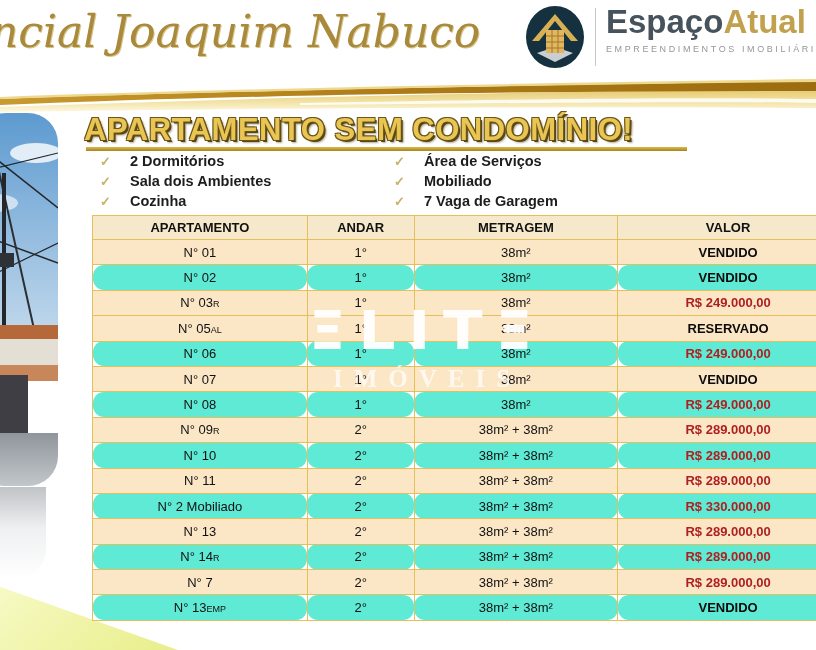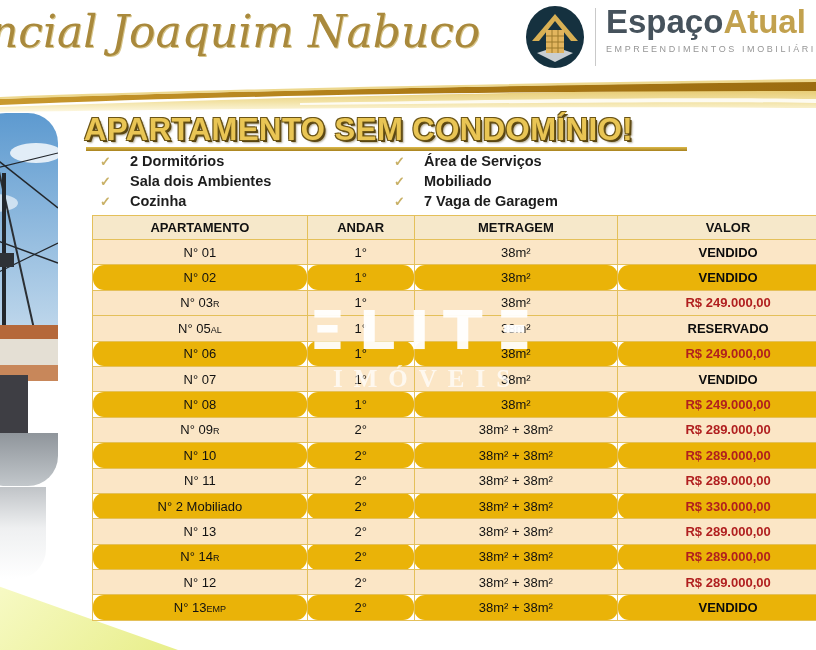--- a/index.html
+++ b/index.html
@@ -47,21 +47,21 @@
   .feat-item{display:flex;align-items:center;height:20px;}
   .check{color:#c9b167;font-size:13px;width:30px;}
 
   
   .apt-table{position:absolute;left:92px;top:215px;width:747px;border-collapse:collapse;
     table-layout:fixed;font-size:13px;color:#111;z-index:1;}
   .apt-table th,.apt-table td{border:1.5px solid #e4c05a;text-align:center;padding:0;}
   .apt-table th{height:23px;background:#f6e8ca;font-size:13px;font-weight:bold;}
   .apt-table td{height:24.4px;}
   tr.row-a td{background:#fbe6c6;}
-  tr.row-b td{background:#eab308;border-radius:11px;}
+  tr.row-b td{background:#5eead4;border-radius:11px;}
   .sfx{font-size:9px;}
   .val{font-weight:bold;}
   .val.status{color:#0c0c0c;}
   .val.price{color:#b01f1f;margin-left:45px;}
 
   
   .watermark{position:absolute;left:272px;top:300px;width:310px;text-align:center;z-index:5;pointer-events:none;}
   .wm1{font-family:"DejaVu Sans",sans-serif;font-weight:bold;font-size:58px;line-height:62px;
        letter-spacing:13px;color:rgba(255,255,255,.95);transform:scaleY(.92);}
   .wm2{margin-top:3px;font-family:Liberation Serif, serif;font-weight:bold;font-size:25px;
@@ -267,21 +267,21 @@
           <td>38m² + 38m²</td>
           <td class="val price">R$ 289.000,00</td>
         </tr>
         <tr class="row-b">
           <td><span>N° 14</span><span class="sfx">R</span></td>
           <td>2°</td>
           <td>38m² + 38m²</td>
           <td class="val price">R$ 289.000,00</td>
         </tr>
         <tr class="row-a">
-          <td><span>N° 12</span></td>
+          <td><span>N° 7</span></td>
           <td>2°</td>
           <td>38m² + 38m²</td>
           <td class="val price">R$ 289.000,00</td>
         </tr>
         <tr class="row-b">
           <td><span>N° 13</span><span class="sfx">EMP</span></td>
           <td>2°</td>
           <td>38m² + 38m²</td>
           <td class="val status">VENDIDO</td>
         </tr>

